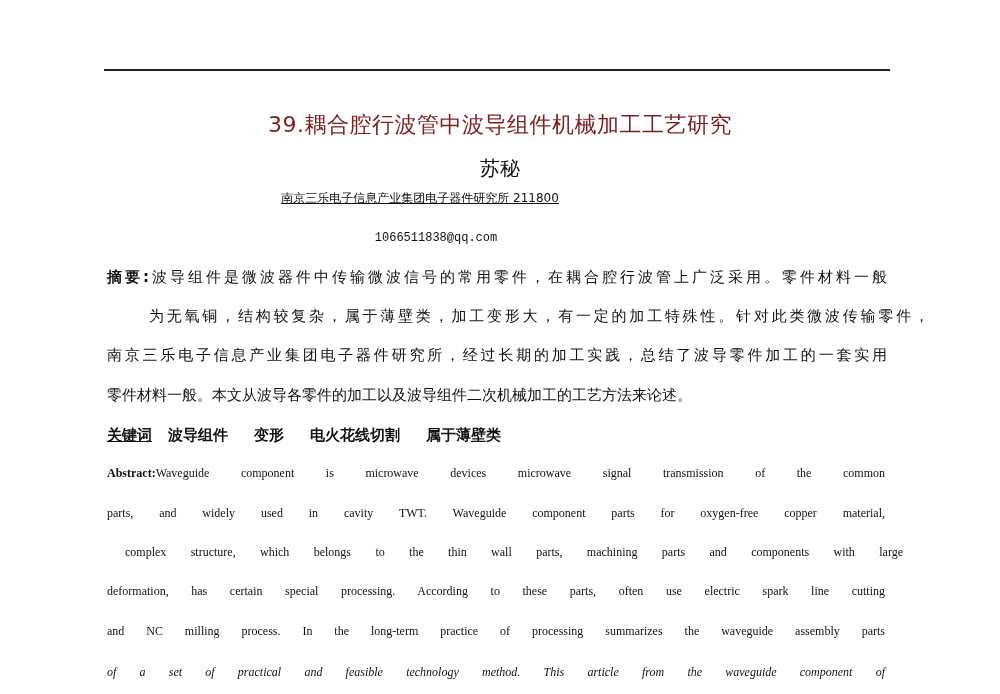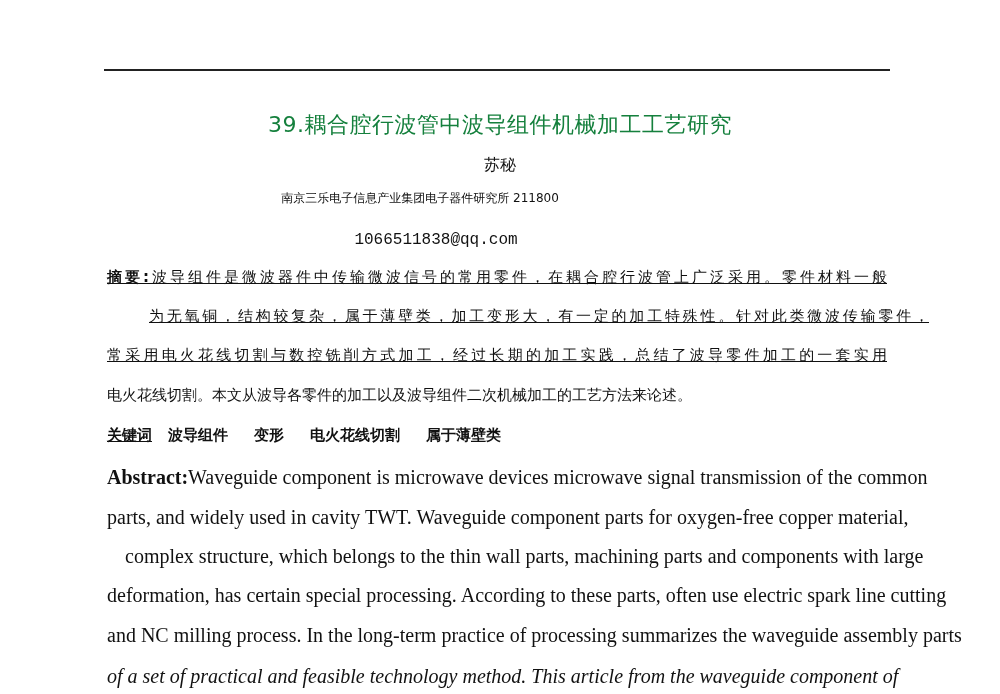--- a/index.html
+++ b/index.html
@@ -1,48 +1,48 @@
 <!DOCTYPE html>
 <html><head>
   <meta charset="utf-8">
   <style>
     html, body { margin: 0; padding: 0; background: #ffffff; }
     body { width: 1000px; height: 694px; position: relative; overflow: hidden; color: #111; }
     .rule { position: absolute; left: 104px; top: 69px; width: 786px; height: 2px; background: #222; }
     .title { position: absolute; left: 0; width: 1000px; top: 110px; text-align: center;
-      font-family: "DejaVu Sans", sans-serif; font-size: 22px; letter-spacing: 0.5px; color: #15803d; }
+      font-family: "DejaVu Sans", sans-serif; font-size: 22px; letter-spacing: 0.5px; color: #7f1d1d; }
     .author { position: absolute; left: 0; width: 1000px; top: 155px; text-align: center;
-      font-family: "DejaVu Sans", sans-serif; font-size: 16px; }
+      font-family: "DejaVu Sans", sans-serif; font-size: 20px; }
     .affil { position: absolute; left: 0; width: 840px; top: 190px; text-align: center;
-      font-family: "DejaVu Sans", sans-serif; font-size: 12px; }
+      font-family: "DejaVu Sans", sans-serif; font-size: 12px; text-decoration: underline; }
     .email { position: absolute; left: 0; width: 872px; top: 231px; text-align: center;
-      font-family: "Liberation Mono", monospace; font-size: 16px; }
+      font-family: "Liberation Mono", monospace; font-size: 12px; }
     .cn-line { position: absolute; left: 107px; width: 780px; font-family: "DejaVu Sans", sans-serif;
       font-size: 15px; white-space: nowrap; }
-    .cn-line.justify { text-align: justify; text-align-last: justify; text-decoration: underline; }
+    .cn-line.justify { text-align: justify; text-align-last: justify; }
     .bold { font-weight: bold; }
     .kw span { margin-right: 26px; font-weight: bold; }
     .kw .kwlabel { margin-right: 16px; font-weight: bold; text-decoration: underline; }
     .en-line { position: absolute; left: 107px; width: 778px; font-family: "Liberation Serif", serif;
-      font-size: 20px; white-space: nowrap; text-align: justify; text-align-last: justify; }
+      font-size: 12px; white-space: nowrap; text-align: justify; text-align-last: justify; }
   </style>
 </head>
 <body>
 
 <div class="rule"></div>
 
 <div class="title">39.耦合腔行波管中波导组件机械加工工艺研究</div>
 <div class="author">苏秘</div>
 <div class="affil">南京三乐电子信息产业集团电子器件研究所 211800</div>
 <div class="email">1066511838@qq.com</div>
 
 <div class="cn-line justify" style="top:268px;"><span class="bold">摘要:</span><span>波导组件是微波器件中传输微波信号的常用零件，在耦合腔行波管上广泛采用。零件材料一般</span></div>
 <div class="cn-line justify" style="top:307px;margin-left:42px;">为无氧铜，结构较复杂，属于薄壁类，加工变形大，有一定的加工特殊性。针对此类微波传输零件，</div>
-<div class="cn-line justify" style="top:346px;">常采用电火花线切割与数控铣削方式加工，经过长期的加工实践，总结了波导零件加工的一套实用</div>
-<div class="cn-line" style="top:386px;">电火花线切割。本文从波导各零件的加工以及波导组件二次机械加工的工艺方法来论述。</div>
+<div class="cn-line justify" style="top:346px;">南京三乐电子信息产业集团电子器件研究所，经过长期的加工实践，总结了波导零件加工的一套实用</div>
+<div class="cn-line" style="top:386px;">零件材料一般。本文从波导各零件的加工以及波导组件二次机械加工的工艺方法来论述。</div>
 
 <div class="cn-line kw" style="top:426px;">
   <span class="kwlabel">关键词</span><span>波导组件</span><span>变形</span><span>电火花线切割</span><span>属于薄壁类</span>
 </div>
 
 <div class="en-line" style="top:466px;"><span class="bold">Abstract:</span><span>Waveguide component is microwave devices microwave signal transmission of the common</span></div>
 <div class="en-line" style="top:506px;">parts, and widely used in cavity TWT. Waveguide component parts for oxygen-free copper material,</div>
 <div class="en-line" style="top:545px;margin-left:18px;">complex structure, which belongs to the thin wall parts, machining parts and components with large</div>
 <div class="en-line" style="top:584px;">deformation, has certain special processing. According to these parts, often use electric spark line cutting</div>
 <div class="en-line" style="top:624px;">and NC milling process. In the long-term practice of processing summarizes the waveguide assembly parts</div>

